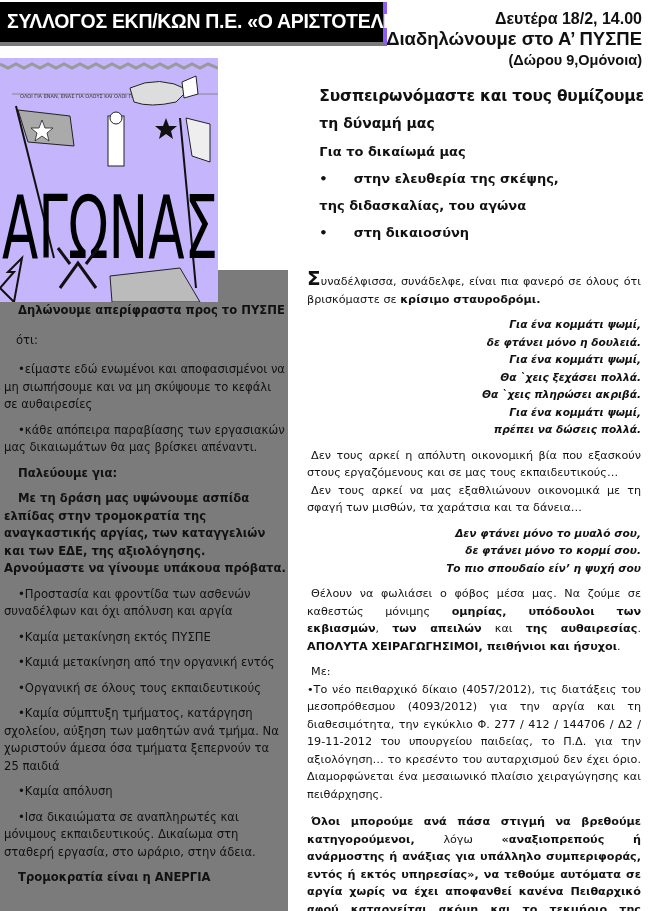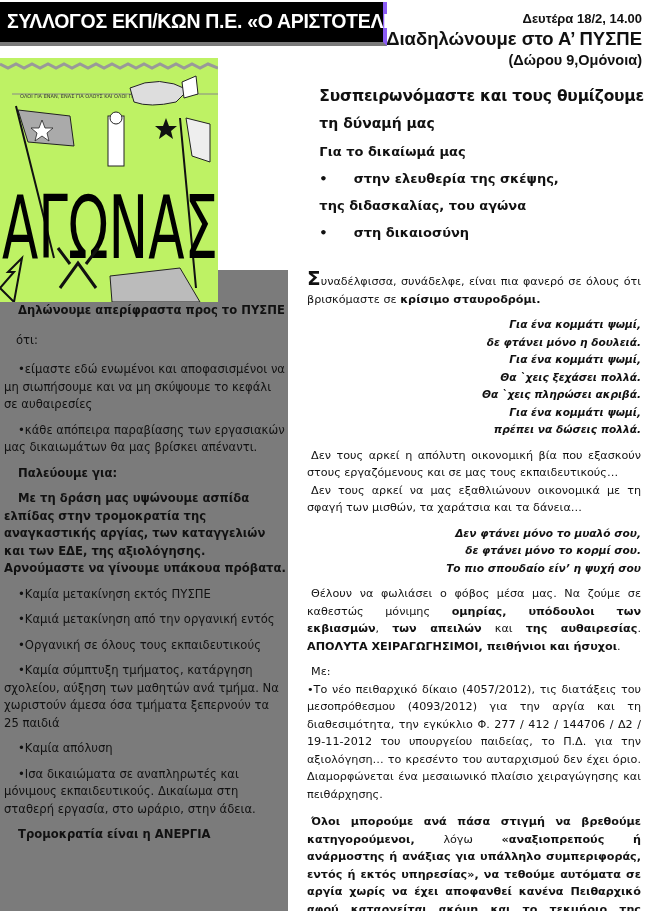--- a/index.html
+++ b/index.html
@@ -1,28 +1,28 @@
 <!DOCTYPE html>
 <html><head>
 <meta charset="utf-8">
 <style>
   html, body { margin:0; padding:0; }
   body { width:650px; height:911px; background:#ffffff; position:relative; overflow:hidden; font-family:"DejaVu Sans", sans-serif; color:#111; }
   .banner { position:absolute; left:0; top:2px; width:383px; height:40px; background:#000000; border-right:4px solid #8b5cf6; border-bottom:4px solid #7a7a7a; box-sizing:content-box; }
   .banner span { position:absolute; left:7px; top:8px; color:#fff; font-family:"Liberation Sans", sans-serif; font-weight:bold; font-size:19.5px; letter-spacing:-0.3px; white-space:nowrap; }
   .header-right { position:absolute; right:8px; top:9px; text-align:right; font-family:"Liberation Sans", sans-serif; font-weight:bold; }
-  .hr-date { font-size:13px; line-height:19px; }
+  .hr-date { font-size:16px; line-height:19px; }
   .hr-demo { font-size:18.5px; line-height:22px; }
   .hr-addr { font-size:14.5px; line-height:20px; }
   .slogans { position:absolute; right:6px; top:84px; font-family:"DejaVu Sans", sans-serif; font-weight:bold; }
   .sl-1 { font-size:15.5px; line-height:24px; letter-spacing:-0.2px; }
   .sl-2 { font-size:14px; line-height:30px; }
   .sl-3, .sl-4, .sl-5, .sl-6 { font-size:13px; line-height:27px; }
   .bullet { display:inline-block; margin-right:26px; }
-  .poster { position:absolute; left:0; top:58px; width:218px; height:244px; background:#bef264; z-index:2; overflow:hidden; }
+  .poster { position:absolute; left:0; top:58px; width:218px; height:244px; background:#c4b5fd; z-index:2; overflow:hidden; }
   .grey-panel { position:absolute; left:0; top:270px; width:288px; height:641px; background:#7b7b7b; }
   .grey-content { position:absolute; left:4px; top:302px; width:282px; font-family:"DejaVu Sans", sans-serif; font-size:11.6px; line-height:17.5px; color:#111; }
   .grey-content p { margin:0 0 8px 0; }
   .gc-bold { font-weight:bold; }
   .ind { padding-left:14px; }
   .right-col { position:absolute; left:307px; top:270px; width:334px; font-size:11.2px; line-height:17.5px; }
   .right-col p { margin:0; }
   .just { text-align:justify; }
   .bigS { font-size:20px; font-weight:bold; }
   .poem { text-align:right; font-style:italic; font-weight:bold; font-family:"DejaVu Sans", sans-serif; font-size:10.6px; line-height:17.5px; margin:8px 0 8px 0 !important; }
@@ -74,20 +74,21 @@
   </svg>
 </div>
 
 <div class="grey-content">
   <p class="gc-bold" style="margin:0;"><span class="ind">Δηλώνουμε απερίφραστα προς το ΠΥΣΠΕ</span></p>
   <p style="margin:12px;">ότι:</p>
   <p class="ind" style="padding-left:0;text-indent:14px;">•είμαστε εδώ ενωμένοι και αποφασισμένοι να μη σιωπήσουμε και να μη σκύψουμε το κεφάλι σε αυθαιρεσίες</p>
   <p style="text-indent:14px;">•κάθε απόπειρα παραβίασης των εργασιακών μας δικαιωμάτων θα μας βρίσκει απέναντι.</p>
   <p class="gc-bold" style="text-indent:14px;">Παλεύουμε για:</p>
   <p class="gc-bold" style="text-indent:14px;">Με τη δράση μας υψώνουμε ασπίδα ελπίδας στην τρομοκρατία της αναγκαστικής αργίας, των καταγγελιών και των ΕΔΕ, της αξιολόγησης. Αρνούμαστε να  γίνουμε υπάκουα πρόβατα.</p>
+  <p style="text-indent:14px;">•Προστασία και φροντίδα των ασθενών συναδέλφων και όχι απόλυση και αργία</p>
   <p style="text-indent:14px;">•Καμία μετακίνηση εκτός ΠΥΣΠΕ</p>
   <p style="text-indent:14px;">•Καμιά μετακίνηση από την οργανική εντός</p>
   <p style="text-indent:14px;">•Οργανική σε όλους τους εκπαιδευτικούς</p>
   <p style="text-indent:14px;">•Καμία σύμπτυξη τμήματος, κατάργηση σχολείου, αύξηση των μαθητών ανά τμήμα. Να χωριστούν άμεσα όσα τμήματα ξεπερνούν τα 25 παιδιά</p>
   <p style="text-indent:14px;">•Καμία απόλυση</p>
   <p style="text-indent:14px;">•Ισα δικαιώματα σε αναπληρωτές και μόνιμους εκπαιδευτικούς. Δικαίωμα στη σταθερή εργασία, στο ωράριο, στην άδεια.</p>
   <p class="gc-bold" style="text-indent:14px;">Τρομοκρατία είναι η ΑΝΕΡΓΙΑ</p>
 </div>
 
 <div class="right-col">

